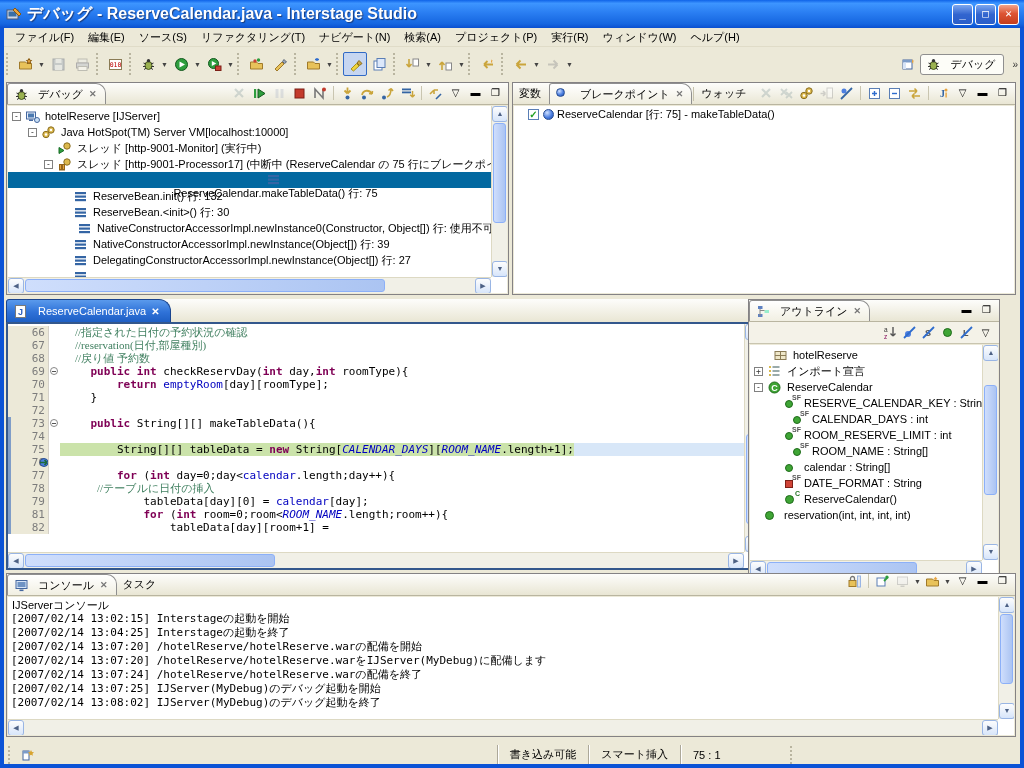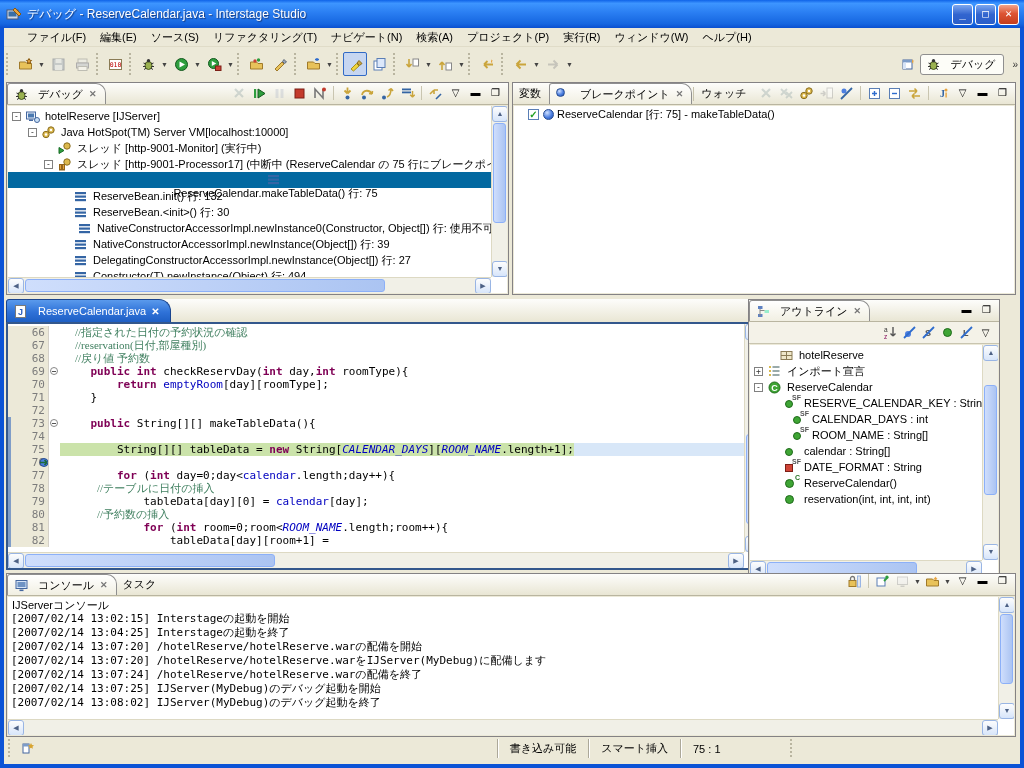--- a/index.html
+++ b/index.html
@@ -4,32 +4,32 @@
 <style>
   * { margin:0; padding:0; box-sizing:border-box; }
   html,body { width:1024px; height:768px; font-family:"Liberation Sans",sans-serif; }
   .window { position:relative; width:1024px; height:768px; background:#0b53d6; overflow:hidden; }
 
   
   .titlebar { position:absolute; left:0; top:0; right:0; height:28px;
     background:linear-gradient(180deg,#0f63e8 0%,#3d95ff 12%,#2a7ef2 45%,#1566e0 85%,#0a4fd0 100%);
     display:flex; align-items:center; padding:0 5px; }
   .titlebar .ticon { width:18px; height:18px; margin-right:4px; flex:none; }
-  .titlebar .ttext { color:#fff; font-weight:normal; font-size:12px; text-shadow:1px 1px 1px #1a3c7d; flex:1;
+  .titlebar .ttext { color:#fff; font-weight:bold; font-size:16px; text-shadow:1px 1px 1px #1a3c7d; flex:1;
     white-space:nowrap; overflow:hidden; }
   .winbtn { width:21px; height:21px; margin-left:2px; border:1px solid #fff; border-radius:3px;
     color:#fff; font-size:11px; line-height:18px; text-align:center; flex:none; cursor:default;
     background:linear-gradient(180deg,#7da7ef 0%,#3265cf 50%,#2a5ec9 100%); font-family:"DejaVu Sans Mono",monospace;}
   .winbtn.close { background:linear-gradient(180deg,#f2a38a 0%,#dd5534 45%,#c53d1c 100%); }
 
   
   .client { position:absolute; left:4px; top:28px; width:1016px; height:736px; background:#ece9d8; overflow:hidden; }
 
   .menubar { position:absolute; left:0; top:0; width:100%; height:19px; display:flex; align-items:center;
-    font-size:11px; border-bottom:1px solid #e0dcc8; padding-left:16px; }
+    font-size:11px; border-bottom:1px solid #e0dcc8; padding-left:4px; }
   .menu-item { padding:2px 7px; white-space:nowrap; }
 
   .toolbar { position:absolute; left:0; top:20px; width:100%; height:32px; display:flex; align-items:center; }
   .tb-grip { width:5px; height:22px; margin:0 2px; border-left:2px dotted #b9b5a0; flex:none; }
   .tb-btn { width:24px; height:24px; display:flex; align-items:center; justify-content:center; border:1px solid transparent;
     border-radius:2px; position:relative; flex:none; }
   .tb-btn.pressed { border-color:#316ac5; background:#c6d6f1; }
   .tb-btn.disabled { opacity:.45; }
   .tb-dd { width:9px; height:24px; display:flex; align-items:center; justify-content:center; color:#444; font-size:7px; flex:none; }
   .persp-area { margin-left:auto; display:flex; align-items:center; padding-right:4px; }
@@ -99,21 +99,21 @@
   .pl { color:#000; }
   .cur-row { background:#d8e7f8; }
   .cur-row .ctext { background:#cbe3aa; }
   .ip-mark { position:absolute; left:1px; top:1px; }
 
   
   .console-label { height:15px; font-size:11px; padding:1px 4px; background:#fff; }
   .console-lines { font-family:"DejaVu Sans Mono",monospace; font-size:11px; line-height:14px; white-space:pre; padding-left:3px; }
 
   
-  .statusbar { position:absolute; left:0; bottom:0; width:100%; height:25px; display:flex; align-items:flex-start; font-size:11px; }
+  .statusbar { position:absolute; left:0; bottom:0; width:100%; height:25px; display:flex; align-items:flex-end; font-size:11px; }
   .st-grip { width:6px; height:18px; border-left:2px dotted #b9b5a0; margin:0 4px; }
   .st-cell { height:19px; display:flex; align-items:center; padding:0 12px; border-left:1px solid #aca899; box-shadow:inset 1px 0 0 #fff; white-space:nowrap; }
   .st-spacer { flex:1; }
 
   .bp-ball { width:11px; height:11px; border-radius:50%; margin:1px 3px 0 0; flex:none;
     background:radial-gradient(circle at 35% 30%,#cfe0ff,#4d7fe0 55%,#1c4db0); border:1px solid #274d92; }
   .checkbox { width:11px; height:11px; border:1px solid #5a7eb5; background:#fff; flex:none; margin-right:4px;
     color:#21a121; font-size:10px; line-height:10px; text-align:center; font-weight:bold; }
 
   
@@ -503,21 +503,20 @@
             </div>
             <div class="tree-row" style="padding-left:52px">
     <span class="exp-none"></span>
               <span class="icn">
                 <svg width="15" height="15" viewBox="0 0 15 15">
                   <rect x="2" y="3" width="11" height="2.2" fill="#3465a4"></rect>
                   <rect x="2" y="6.5" width="11" height="2.2" fill="#3465a4"></rect>
                   <rect x="2" y="10" width="11" height="2.2" fill="#3465a4"></rect>
                 </svg>
               </span>
-    <span class="tlabel">Constructor(T).newInstance(Object) 行: 494</span>
             </div>
           </div>
   <div class="sb-v" style="top:0;bottom:16px;">
     <div class="sb-arrow" style="top:0;left:0;">▲</div>
             <div class="sb-thumb" style="top:17px;height:100px;"></div>
     <div class="sb-arrow" style="bottom:0;left:0;">▼</div>
           </div>
   <div class="sb-h" style="right:16px;">
     <div class="sb-arrow" style="left:0;top:0;">◀</div>
             <div class="sb-thumb" style="left:17px;width:360px;"></div>
@@ -701,25 +700,20 @@
             <div class="cline">
     <span class="gut-ann range"></span>
     <span class="gut-num">78</span>
     <span class="gut-fold"></span>
     <span class="ctext"><span class="cm">            //テーブルに日付の挿入</span></span></div>
             <div class="cline">
     <span class="gut-ann range"></span>
     <span class="gut-num">79</span>
     <span class="gut-fold"></span>
     <span class="ctext"><span class="pl">            tableData[day][0] = </span><span class="fld">calendar</span><span class="pl">[day];</span></span></div>
-            <div class="cline">
-    <span class="gut-ann range"></span>
-    <span class="gut-num">80</span>
-    <span class="gut-fold"></span>
-    <span class="ctext"><span class="cm">            //予約数の挿入</span></span></div>
             <div class="cline">
     <span class="gut-ann range"></span>
     <span class="gut-num">81</span>
     <span class="gut-fold"></span>
     <span class="ctext"><span class="kw">            for</span><span class="pl"> (</span><span class="kw">int</span><span class="pl"> room=0;room&lt;</span><span class="sf">ROOM_NAME</span><span class="pl">.length;room++){</span></span></div>
             <div class="cline">
     <span class="gut-ann range"></span>
     <span class="gut-num">82</span>
     <span class="gut-fold"></span>
     <span class="ctext"><span class="pl">                tableData[day][room+1] =</span></span></div>
@@ -790,21 +784,21 @@
               <text x="4" y="11" font-size="9" font-weight="bold" fill="#555" font-family="Liberation Sans">L</text>
               <path d="M2 13L13 2" stroke="#2e6ccd" stroke-width="1.8"></path>
             </svg>
           </span>
           <span class="mini-btn">
             <span class="glyph">▽</span>
           </span>
         </div>
       <div class="pane-body" id="outline-body" style="top:45px;">
           <div style="position:absolute;left:0;top:2px;right:16px;bottom:16px;overflow:hidden;">
-            <div class="tree-row" style="padding-left:16px">
+            <div class="tree-row" style="padding-left:10px">
     <span class="exp-none"></span>
               <span class="icn">
                 <svg width="15" height="15" viewBox="0 0 15 15">
                   <rect x="2" y="3.5" width="11" height="8" fill="#efe7c9" stroke="#8a7b55"></rect>
                   <path d="M2 7.5h11M7.5 3.5v8" stroke="#8a7b55"></path>
                 </svg>
               </span>
     <span class="tlabel">hotelReserve</span>
             </div>
             <div class="tree-row" style="padding-left:4px">
@@ -840,26 +834,34 @@
     <span class="tlabel">RESERVE_CALENDAR_KEY : String</span>
             </div>
             <div class="tree-row" style="padding-left:28px">
     <span class="exp-none"></span>
               <span class="mico">
                 <span class="shape-c"></span>
                 <span class="sup">SF</span>
               </span>
     <span class="tlabel">CALENDAR_DAYS : int</span>
             </div>
-            <div class="tree-row" style="padding-left:28px">
+            <div class="tree-row" style="padding-left:20px">
     <span class="exp-none"></span>
               <span class="mico">
                 <span class="shape-c"></span>
                 <span class="sup">SF</span>
               </span>
+    <span class="tlabel">ROOM_RESERVE_LIMIT : int</span>
+            </div>
+            <div class="tree-row" style="padding-left:28px">
+    <span class="exp-none"></span>
+              <span class="mico">
+                <span class="shape-c"></span>
+                <span class="sup">SF</span>
+              </span>
     <span class="tlabel">ROOM_NAME : String[]</span>
             </div>
             <div class="tree-row" style="padding-left:20px">
     <span class="exp-none"></span>
               <span class="mico">
                 <span class="shape-c"></span>
               </span>
     <span class="tlabel">calendar : String[]</span>
             </div>
             <div class="tree-row" style="padding-left:20px">
@@ -871,21 +873,21 @@
     <span class="tlabel">DATE_FORMAT : String</span>
             </div>
             <div class="tree-row" style="padding-left:20px">
     <span class="exp-none"></span>
               <span class="mico">
                 <span class="shape-c" style="width:9px;height:9px;"></span>
                 <span class="supC">C</span>
               </span>
     <span class="tlabel">ReserveCalendar()</span>
             </div>
-            <div class="tree-row" style="padding-left:20px">
+            <div class="tree-row" style="">
     <span class="exp-none"></span>
               <span class="mico">
                 <span class="shape-c" style="width:9px;height:9px;"></span>
               </span>
     <span class="tlabel">reservation(int, int, int, int)</span>
             </div>
           </div>
   <div class="sb-v" style="top:0;bottom:16px;">
     <div class="sb-arrow" style="top:0;left:0;">▲</div>
             <div class="sb-thumb" style="top:40px;height:110px;"></div>

